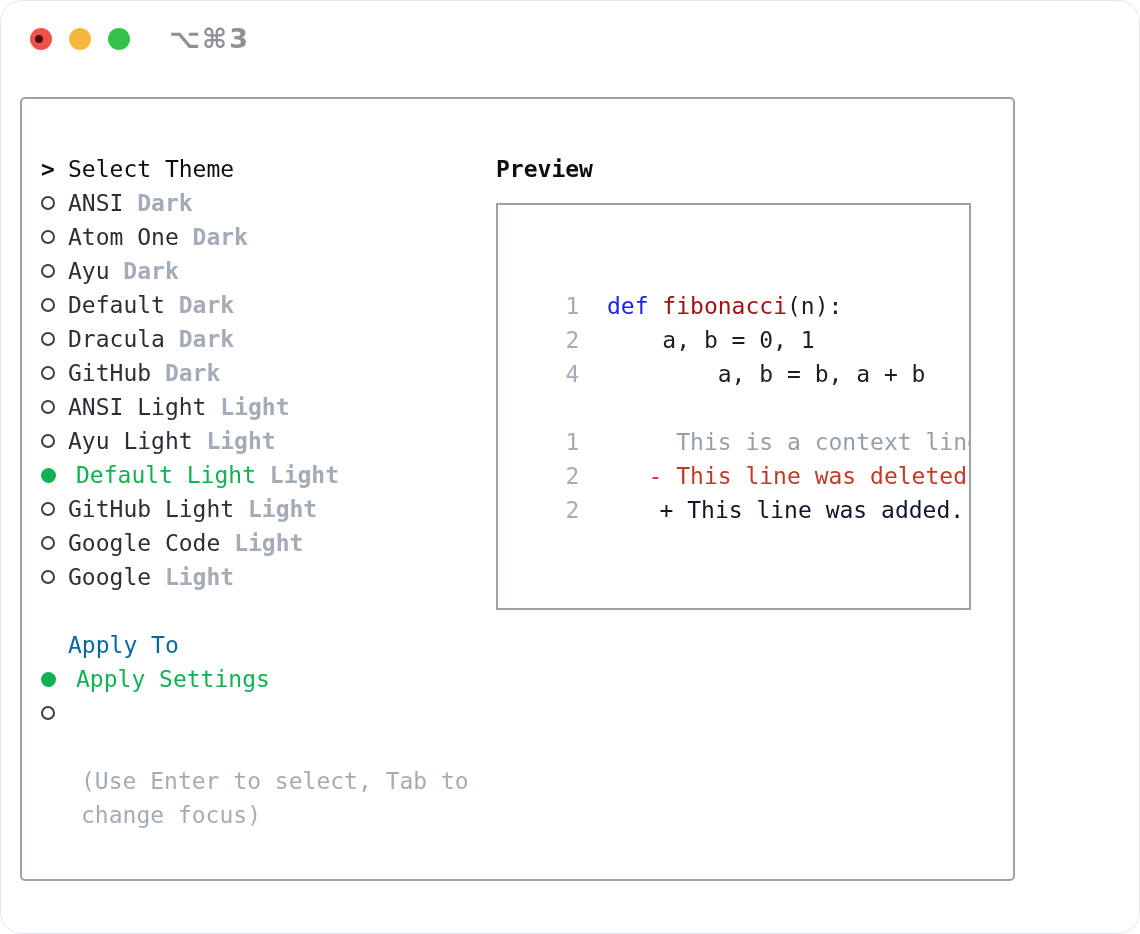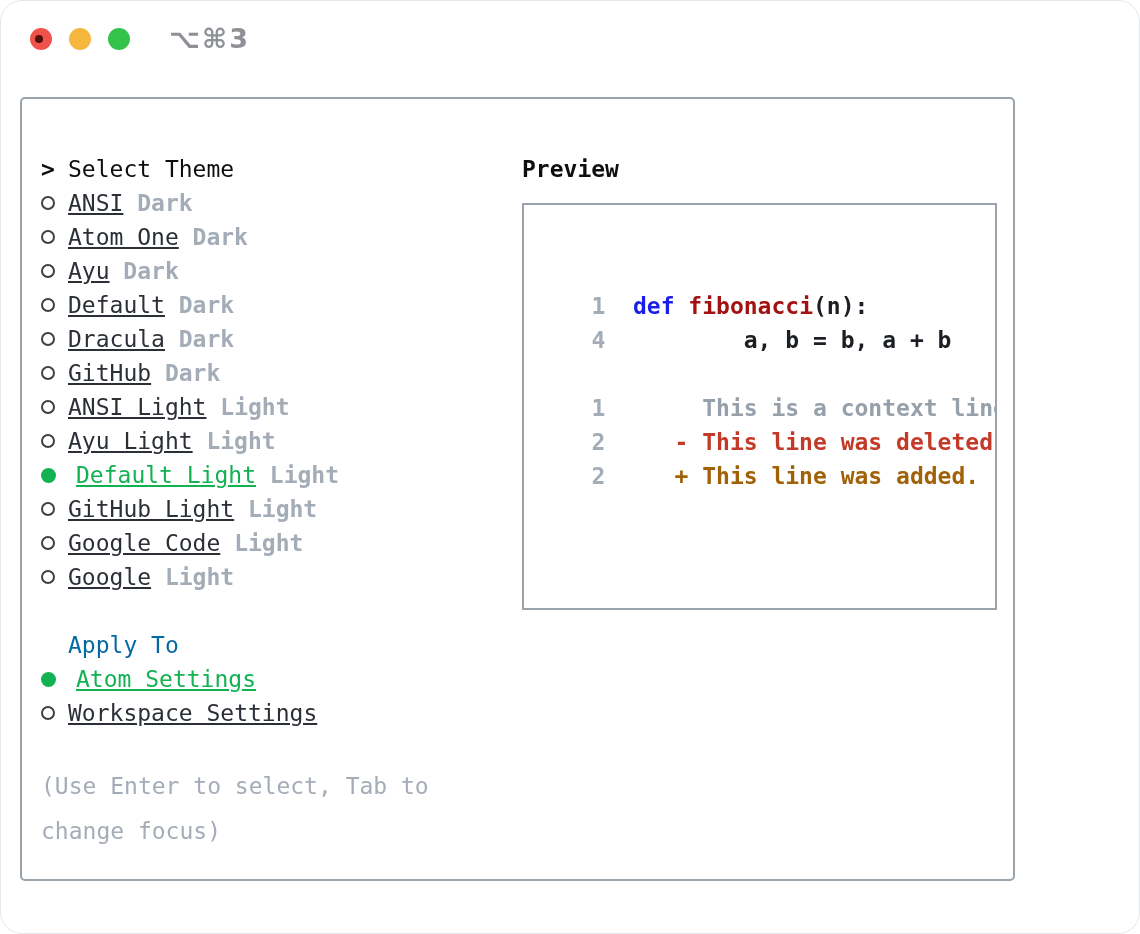--- a/index.html
+++ b/index.html
@@ -40,46 +40,46 @@
   .row { display:flex; align-items:center; height:34px; white-space:pre; }
   .spacer { height:34px; }
   .cell-marker { display:inline-flex; width:27px; align-items:center; flex:none; }
   .marker { font-weight:bold; color:#0c0e10; }
   .radio {
     width:14px; height:14px; border-radius:50%;
     border:2px solid #3c4147; background:transparent;
   }
   .selected .radio { border:none; width:15px; height:15px; background:#12b253; }
   .hdr { font-weight:normal; color:#0c0e10; }
-  .label { color:#2b2f36;text-decoration:underline; }
+  .label { color:#2b2f36; }
   .selected .label { color:#12b253;margin-left:8px; }
   .variant { color:#a3acb7; margin-left:13.8px;font-weight:bold; }
   .apply-hdr { color:#0369a1; }
   .hint {
-    width:432px; color:#a3acb7; font-size:23px; line-height:45px;
-    white-space:normal; word-wrap:break-word;
-  }
-
-  
-  .preview-col { position:absolute; left:500px; top:53px; width:494px; }
+    width:432px; color:#a3acb7; font-size:23px; line-height:34px;
+    white-space:normal; word-wrap:break-word;margin-left:40px;
+  }
+
+  
+  .preview-col { position:absolute; left:474px; top:53px; width:494px; }
   .preview-heading { font-size:23px; font-weight:bold; color:#0c0e10; line-height:34px; }
   .preview-box {
     margin-top:17px; width:475px; height:407px;
     border:2px solid #9aa3ac; background:#ffffff;
-    padding:50px 0 0 12px; overflow:hidden;font-weight:bold;
+    padding:50px 0 0 12px; overflow:hidden;
   }
   .code-line { height:34px; line-height:34px; font-size:23px; white-space:pre; }
   .num { display:inline-block; min-width:13.8px; color:#a3acb7; }
   .gap2 { }
   .seg-plain    { color:#1b1e23; }
   .seg-keyword  { color:#1b1fe8; }
   .seg-function { color:#a31212; }
   .seg-context  { color:#96a0aa; }
   .seg-deleted  { color:#c43a28; }
-  .seg-added    { color:#a16207; }
+  .seg-added    { color:#0f172a;margin-left:11px; }
 </style>
 </head>
 <body>
 
 <div class="screen">
 
   <div class="titlebar">
     <span class="light red"></span>
     <span class="light yellow"></span>
     <span class="light green"></span>
@@ -160,40 +160,42 @@
       <div class="spacer"></div>
 
       <div class="row">
         <span class="cell-marker"></span>
         <span class="apply-hdr">Apply To</span>
       </div>
 
       <div id="apply-list">
           <div class="row apply-item selected">
     <span class="cell-marker"><span class="radio"></span></span>
-    <span class="label">Atom Settings</span>
+    <span class="label">Apply Settings</span>
   </div>
           <div class="row apply-item">
     <span class="cell-marker"><span class="radio"></span></span>
-    <span class="label">Workspace Settings</span>
   </div>
         </div>
 
       <div class="spacer"></div>
 
       <div class="hint">(Use Enter to select, Tab to change focus)</div>
     </div>
 
     <div class="preview-col">
       <div class="preview-heading">Preview</div>
       <div class="preview-box" id="preview-box">
           <div class="code-line">
     <span class="num">1</span><span class="gap2">  </span><span class="code"><span class="seg-keyword">def</span><span class="seg-plain"> </span><span class="seg-function">fibonacci</span><span class="seg-plain">(n):</span></span>
   </div>
           <div class="code-line">
+    <span class="num">2</span><span class="gap2">  </span><span class="code"><span class="seg-plain">    a, b = 0, 1</span></span>
+  </div>
+          <div class="code-line">
     <span class="num">4</span><span class="gap2">  </span><span class="code"><span class="seg-plain">        a, b = b, a + b</span></span>
   </div>
           <div class="code-line">
     <span class="num"></span><span class="gap2">  </span><span class="code"></span>
   </div>
           <div class="code-line">
     <span class="num">1</span><span class="gap2">  </span><span class="code"><span class="seg-context">     This is a context line.</span></span>
   </div>
           <div class="code-line">
     <span class="num">2</span><span class="gap2">  </span><span class="code"><span class="seg-plain">   </span><span class="seg-deleted">- This line was deleted.</span></span>

